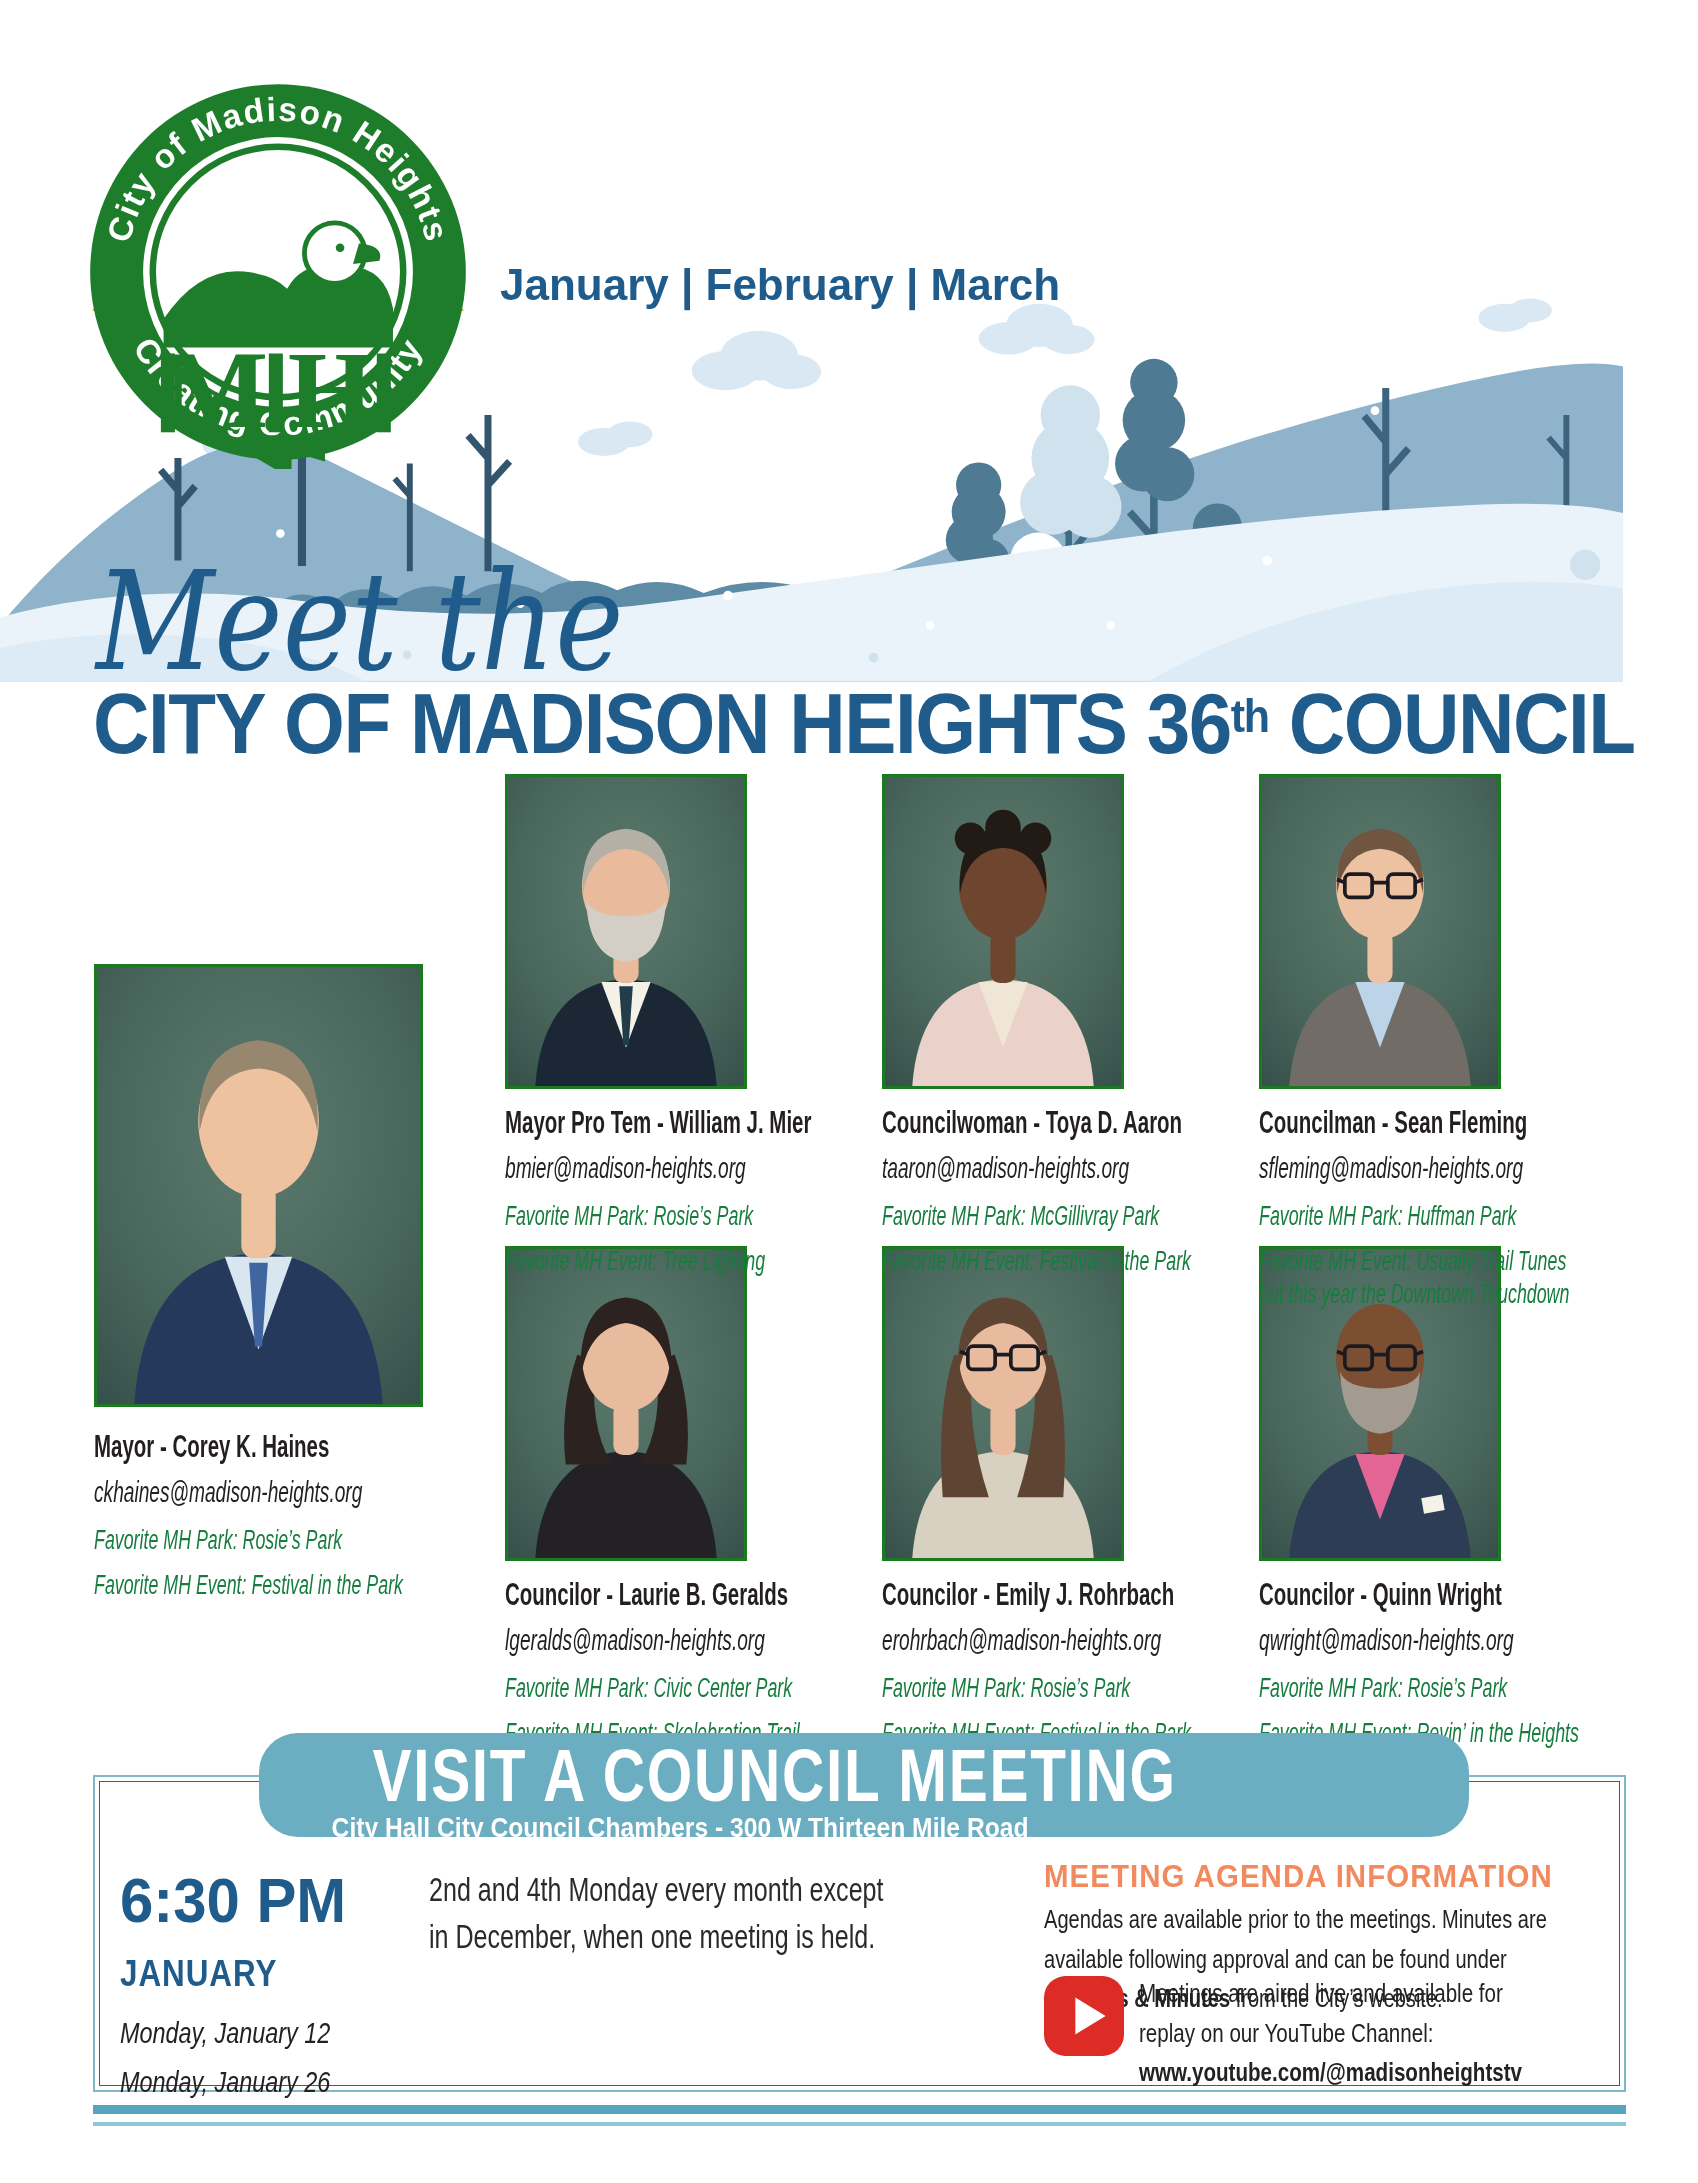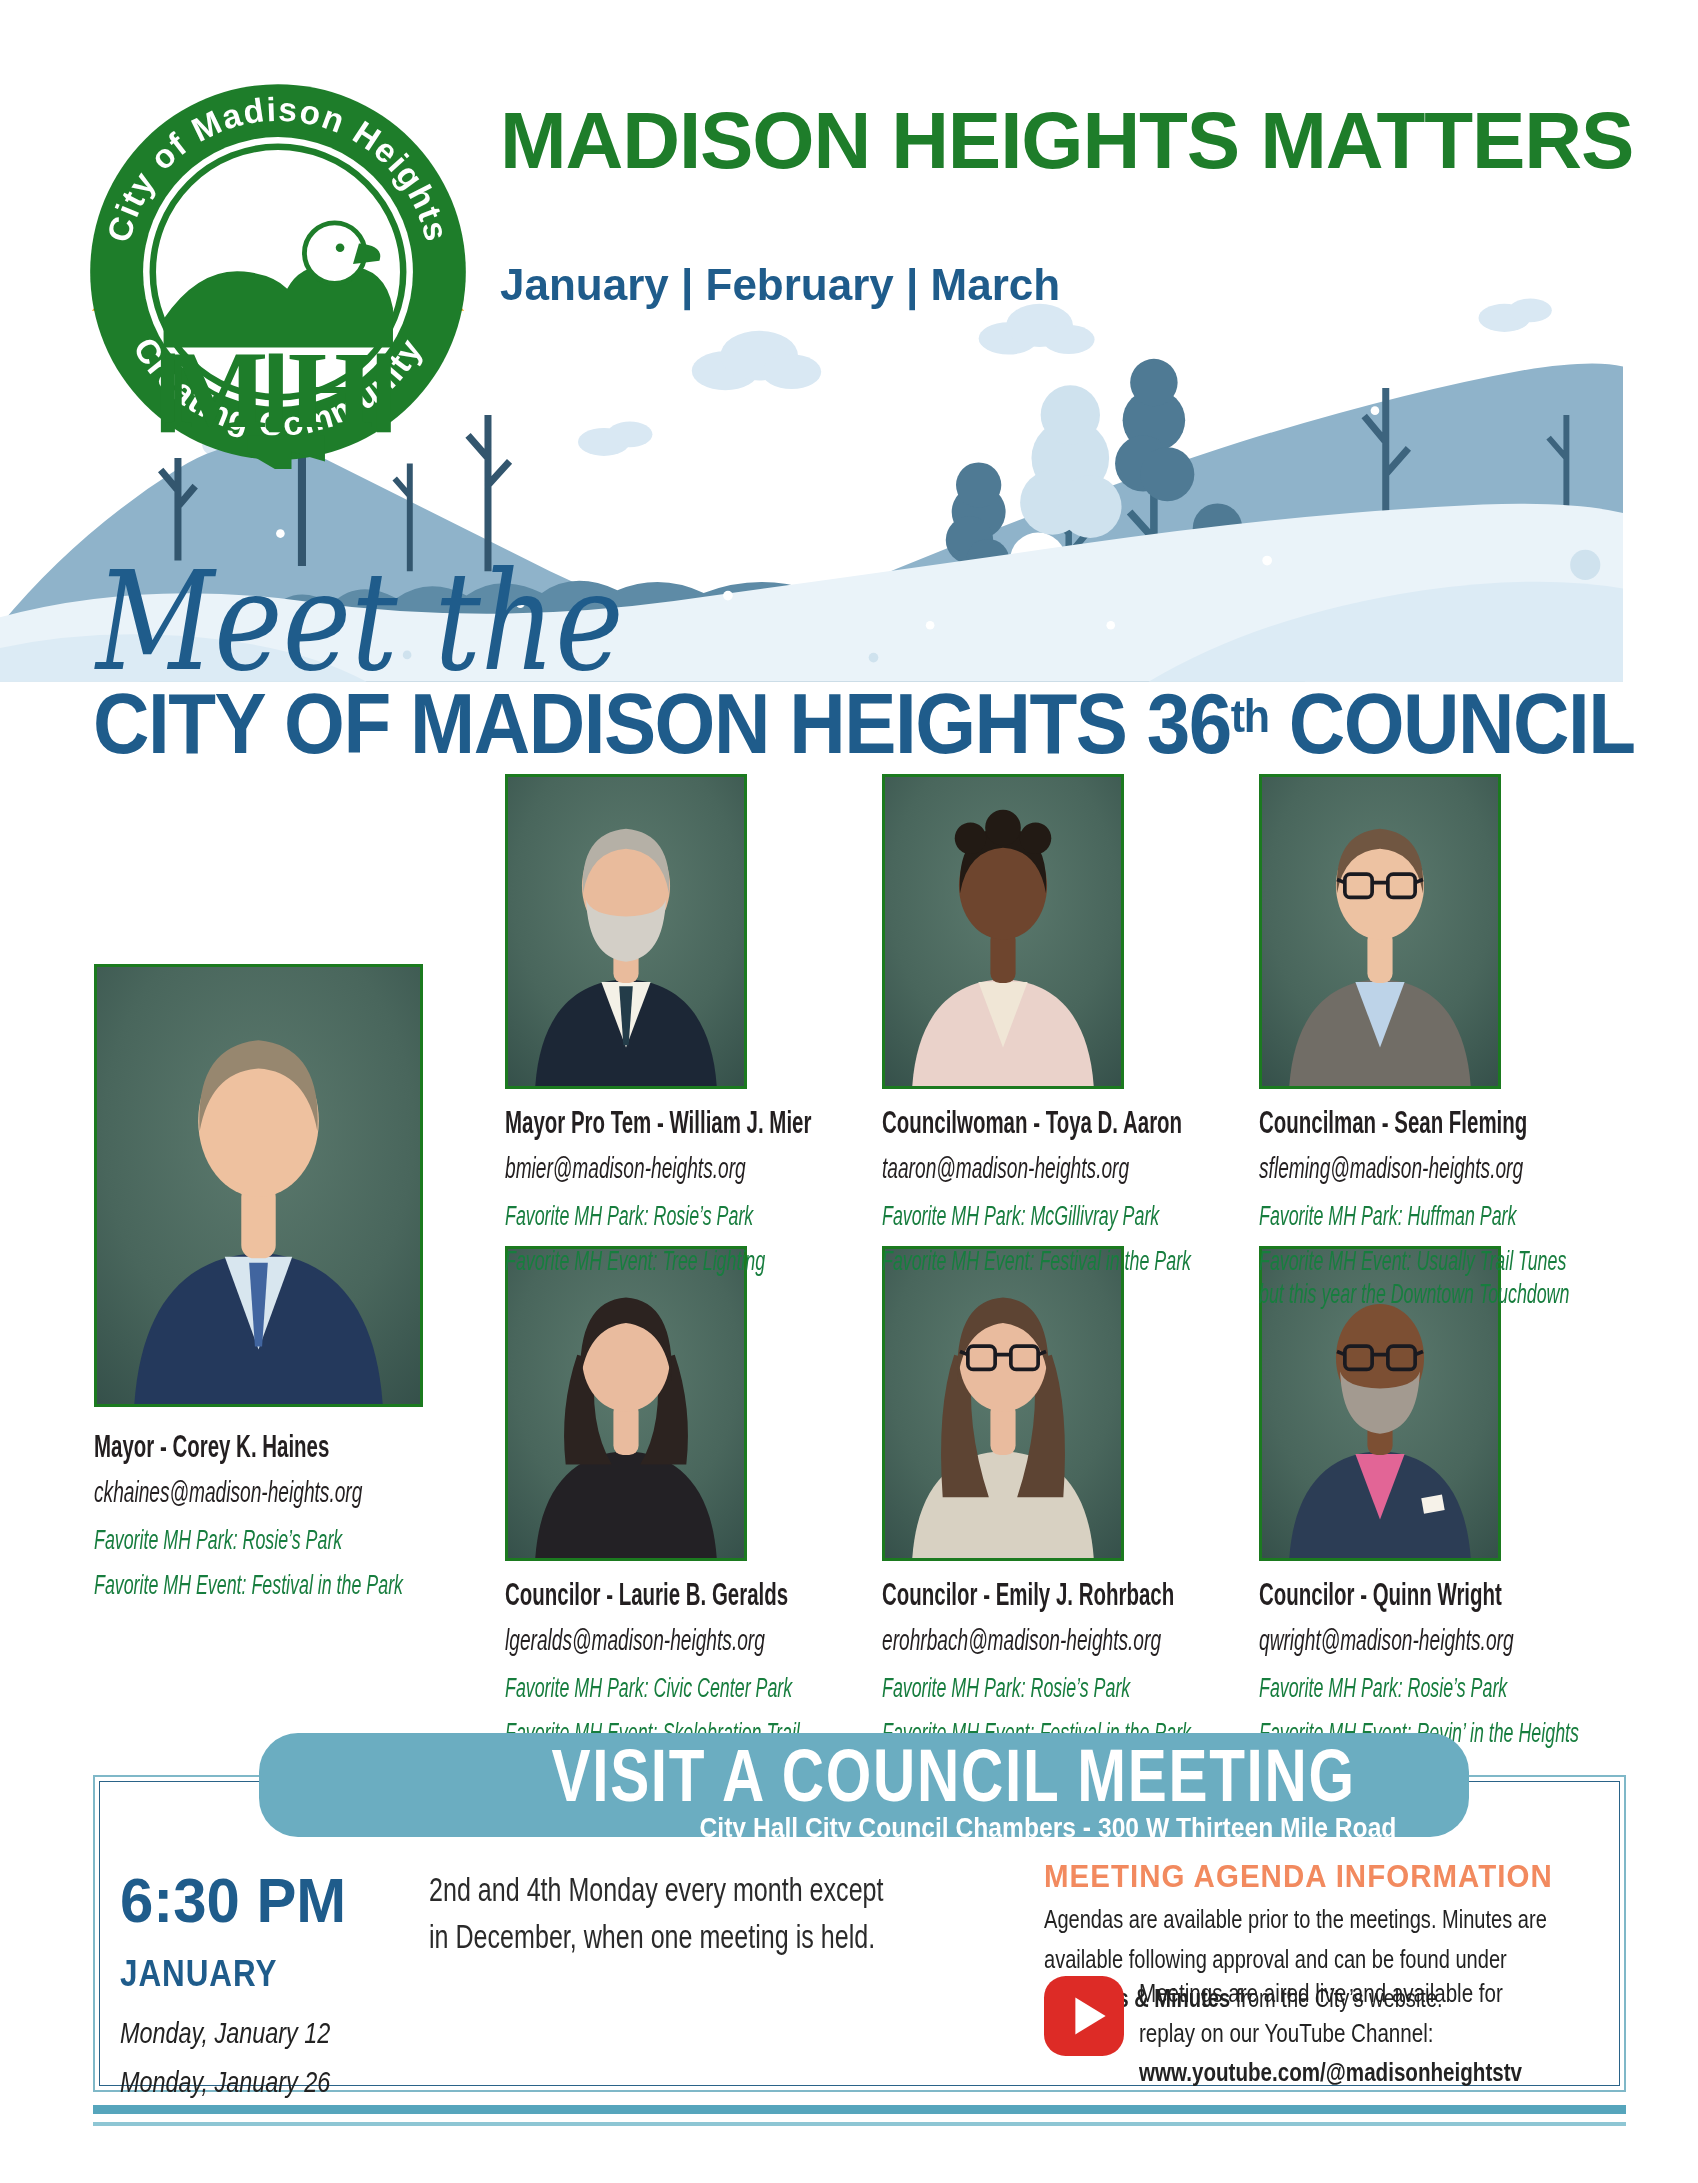--- a/index.html
+++ b/index.html
@@ -24,21 +24,21 @@
   .mcol{position:absolute;transform:scaleX(.66);transform-origin:0 0;white-space:nowrap;z-index:2;}
   .mname{font-size:31px;font-weight:bold;color:var(--text);margin:0 0 10.8px 0;}
   .memail{font-size:29px;font-style:italic;color:var(--text);margin:0 0 16px 0;}
   .mpark{font-size:27px;font-style:italic;color:var(--green-text);margin:0 0 14px 0;}
   .mevent{font-size:27px;font-style:italic;color:var(--green-text);margin:0;}
   .mevent2{font-size:27px;font-style:italic;color:var(--green-text);margin:2.2px 0 0 0;}
   
   #mbox{left:93px;top:1775px;width:1529px;height:313px;border:2.2px solid #7fb8c8;z-index:1;}
   #mbox-inner{position:absolute;left:3.8px;top:3.8px;right:3.8px;bottom:3.8px;border:1.6px solid #2a6388;}
   #banner{left:259px;top:1733px;width:1210px;height:104px;background:var(--teal);border-radius:39px;
-          text-align:right;z-index:4;}
+          text-align:left;z-index:4;}
   #banner-title{display:inline-block;margin-top:5.4px;font-size:75px;font-weight:bold;letter-spacing:2.2px;
                 color:#fff;transform:scaleX(.78);white-space:nowrap;line-height:1;}
   #banner-subtitle{display:block;margin-top:1.1px;font-size:28px;font-weight:bold;color:#fff;
                    transform:scaleX(.88);white-space:nowrap;line-height:1;}
   #meet-time{left:120px;top:1864px;font-size:63px;font-weight:bold;color:var(--dark-blue);
              transform:scaleX(.95);transform-origin:0 0;z-index:2;}
   #meet-note{left:429px;top:1867px;font-size:33px;line-height:1.42;color:#2a2a2a;
              transform:scaleX(.76);transform-origin:0 0;white-space:nowrap;z-index:2;}
   #agenda-title{left:1044px;top:1859px;font-size:31px;font-weight:bold;letter-spacing:1.1px;
                 color:var(--orange);transform:scaleX(.95);transform-origin:0 0;white-space:nowrap;z-index:2;}
@@ -192,21 +192,20 @@
     <g fill="#1e7d2a">
       <rect x="148" y="516" width="26" height="146"></rect>
       <rect x="348" y="516" width="26" height="146"></rect>
       <rect x="548" y="516" width="26" height="146"></rect>
       <text id="logo-m" x="250" y="652" text-anchor="middle" font-family="Liberation Serif,serif" font-weight="bold" font-size="205">M</text>
       <text id="logo-h" x="463" y="652" text-anchor="middle" font-family="Liberation Serif,serif" font-weight="bold" font-size="205">H</text>
       <path d="M308,668 H452 V716 L390,698 V748 L308,700 Z"></path>
     </g>
   </svg>
 
-  <div class="abs nowrap" id="brand-title">MADISON HEIGHTS MATTERS</div>
   <div class="abs nowrap" id="brand-months">January | February | March</div>
 
   <div class="abs nowrap" id="meet-script">Meet the</div>
   <div class="abs nowrap" id="big-headline"><span>CITY OF MADISON HEIGHTS 36</span><sup>th</sup><span> COUNCIL</span></div>
 
   <div class="photo" style="left:94px;top:964px;width:323px;height:437px">
       <svg viewBox="0 0 450 585" preserveAspectRatio="none" width="100%" height="100%">
         <rect width="450" height="585" fill="url(#pgrad)"></rect>
         <path d="M52,585 C62,448 128,386 225,383 C322,386 388,448 398,585 Z" fill="#24395c"></path>
         <path d="M178,388 L272,388 L225,512 Z" fill="#d8e6ef"></path>

